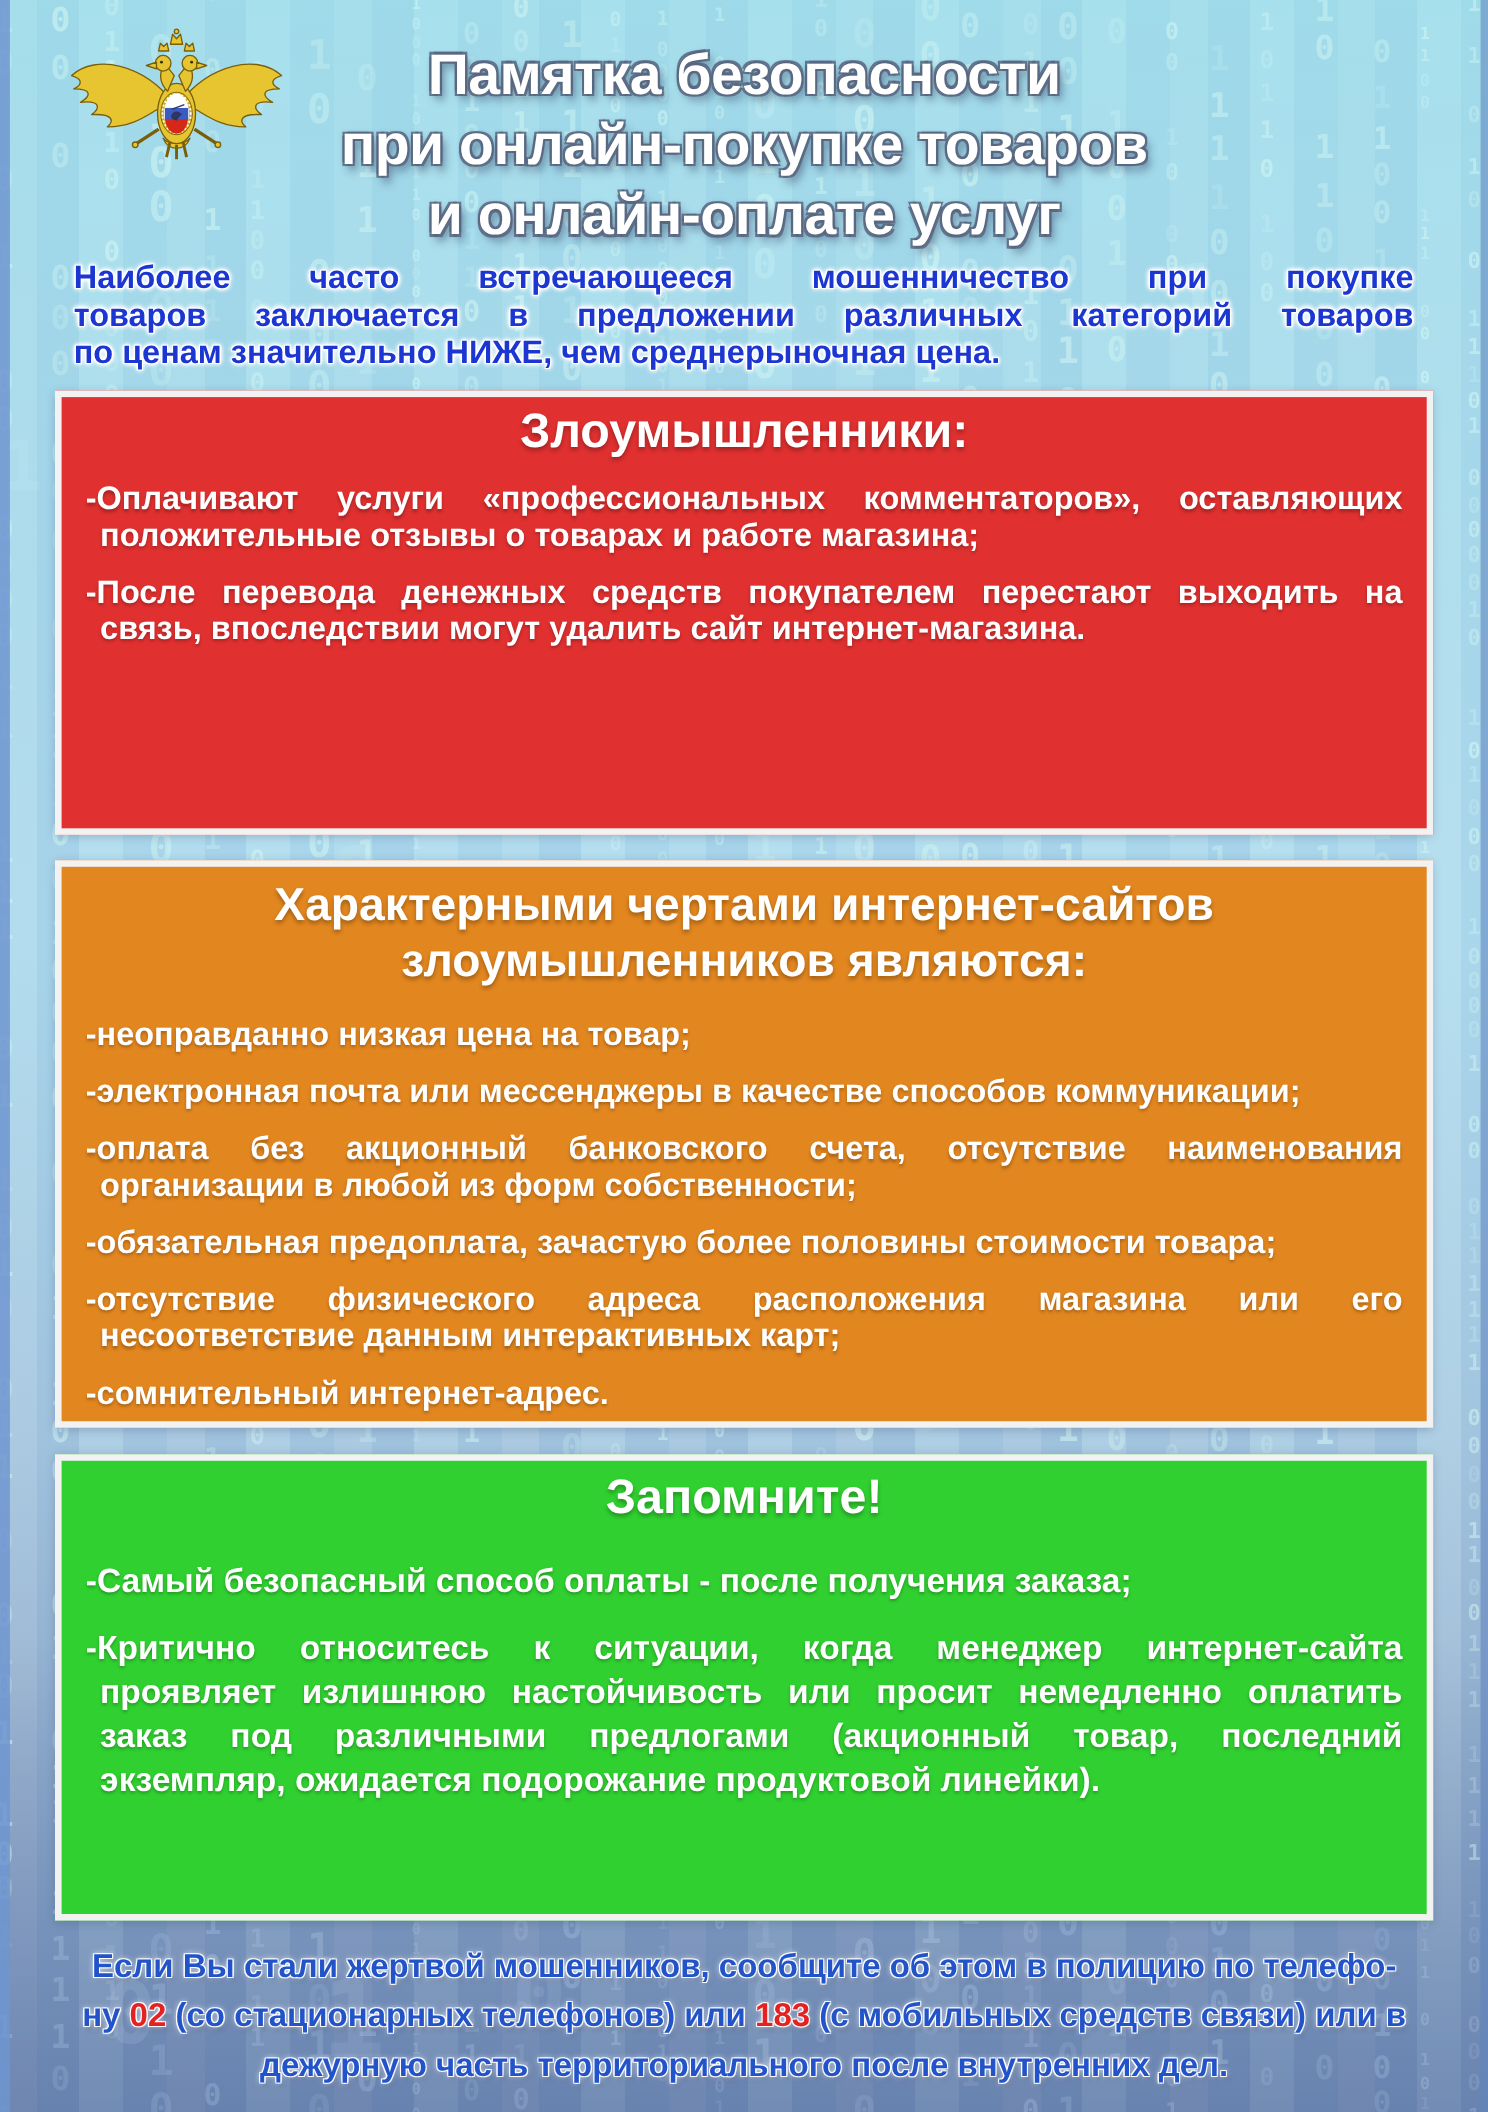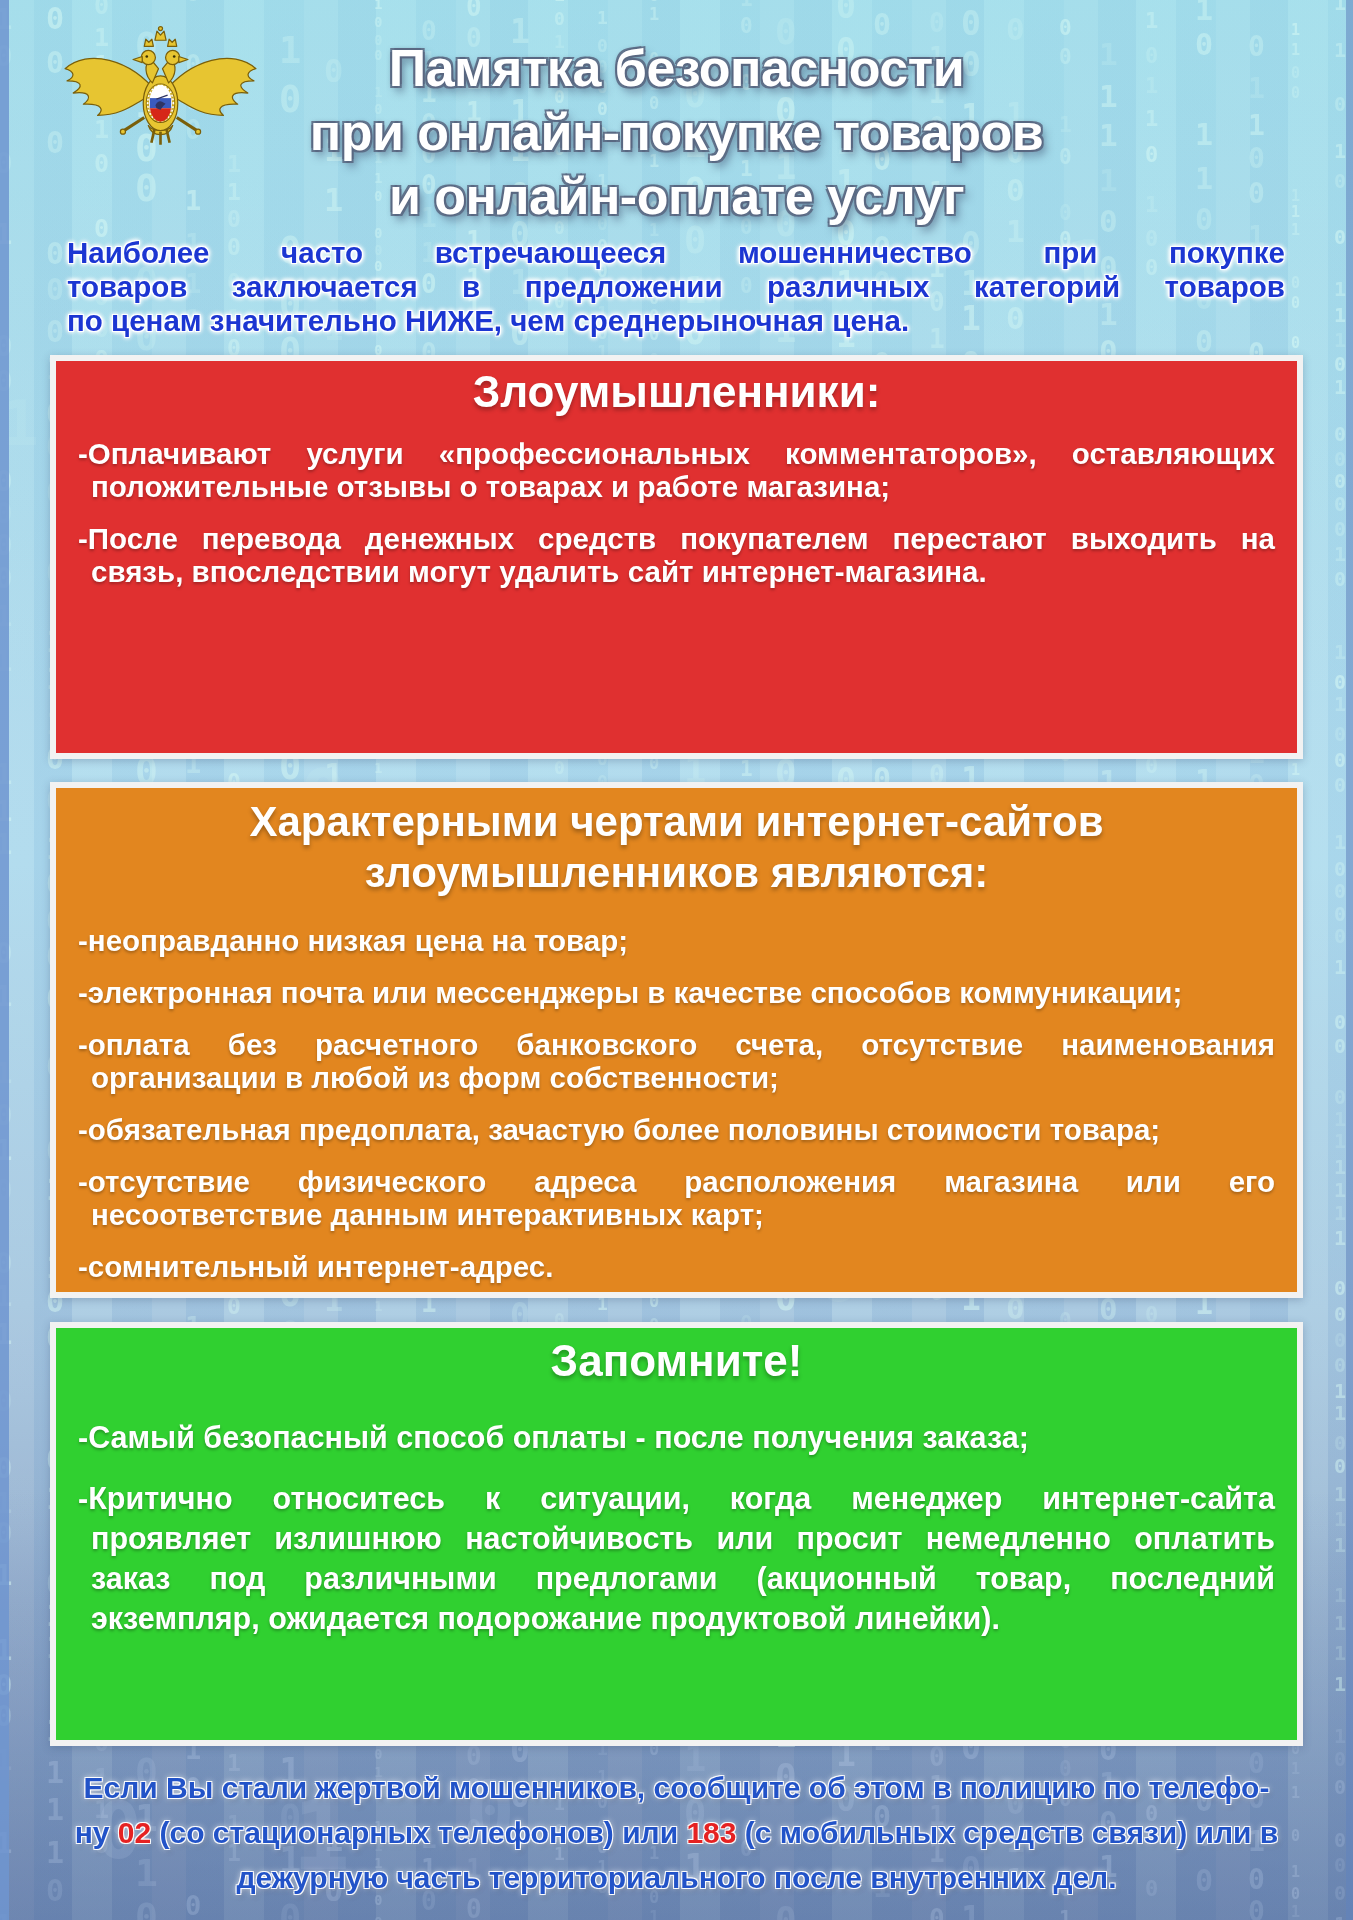--- a/index.html
+++ b/index.html
@@ -1446,21 +1446,21 @@
           <div class="line ctr">злоумышленников являются:</div>
         </div>
       <div class="bullets">
           <div class="bullet">
             <div class="line">-неоправданно низкая цена на товар;</div>
           </div>
           <div class="bullet">
             <div class="line">-электронная почта или мессенджеры в качестве способов коммуникации;</div>
           </div>
           <div class="bullet">
-            <div class="line jl">-оплата без расчетного банковского счета, отсутствие наименования</div>
+            <div class="line jl">-оплата без акционный банковского счета, отсутствие наименования</div>
             <div class="line hang">организации в любой из форм собственности;</div>
           </div>
           <div class="bullet">
             <div class="line">-обязательная предоплата, зачастую более половины стоимости товара;</div>
           </div>
           <div class="bullet">
             <div class="line jl">-отсутствие физического адреса расположения магазина или его</div>
             <div class="line hang">несоответствие данным интерактивных карт;</div>
           </div>
           <div class="bullet">

